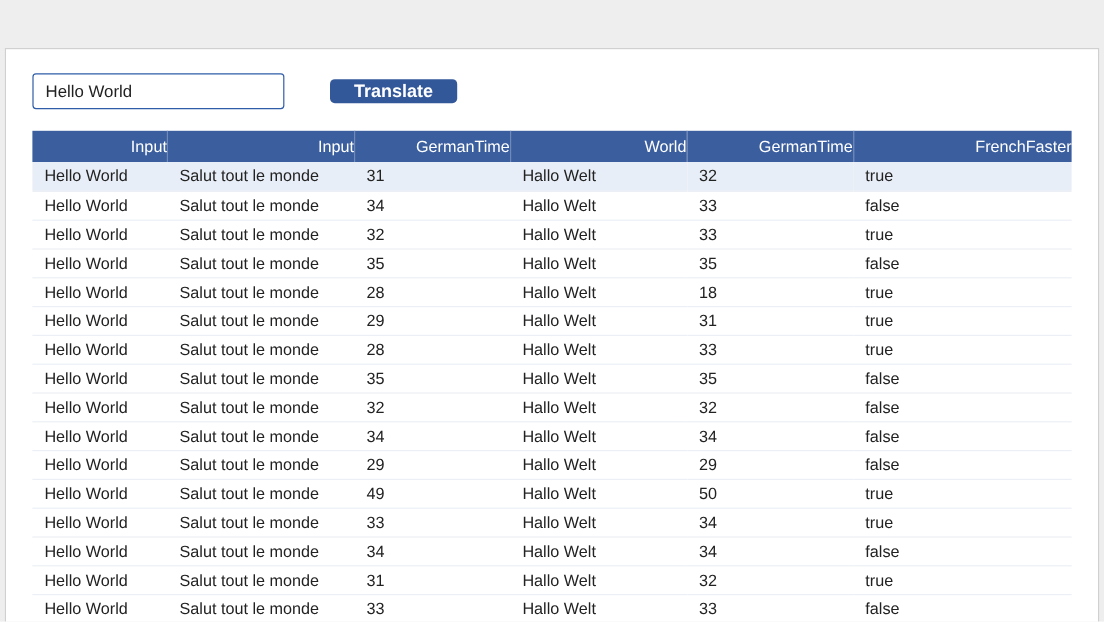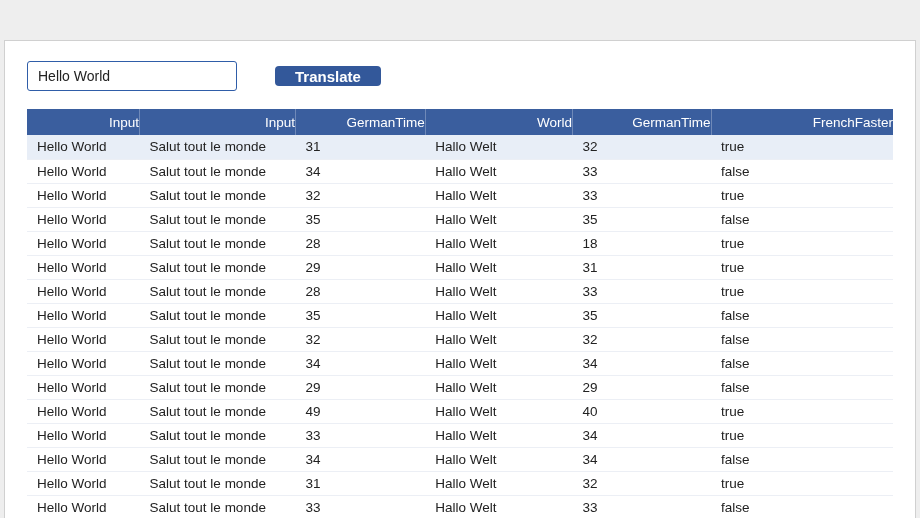--- a/index.html
+++ b/index.html
@@ -192,21 +192,21 @@
             <td>29</td>
             <td>Hallo Welt</td>
             <td>29</td>
             <td>false</td>
           </tr>
           <tr>
             <td>Hello World</td>
             <td>Salut tout le monde</td>
             <td>49</td>
             <td>Hallo Welt</td>
-            <td>40</td>
+            <td>50</td>
             <td>true</td>
           </tr>
           <tr>
             <td>Hello World</td>
             <td>Salut tout le monde</td>
             <td>33</td>
             <td>Hallo Welt</td>
             <td>34</td>
             <td>true</td>
           </tr>

